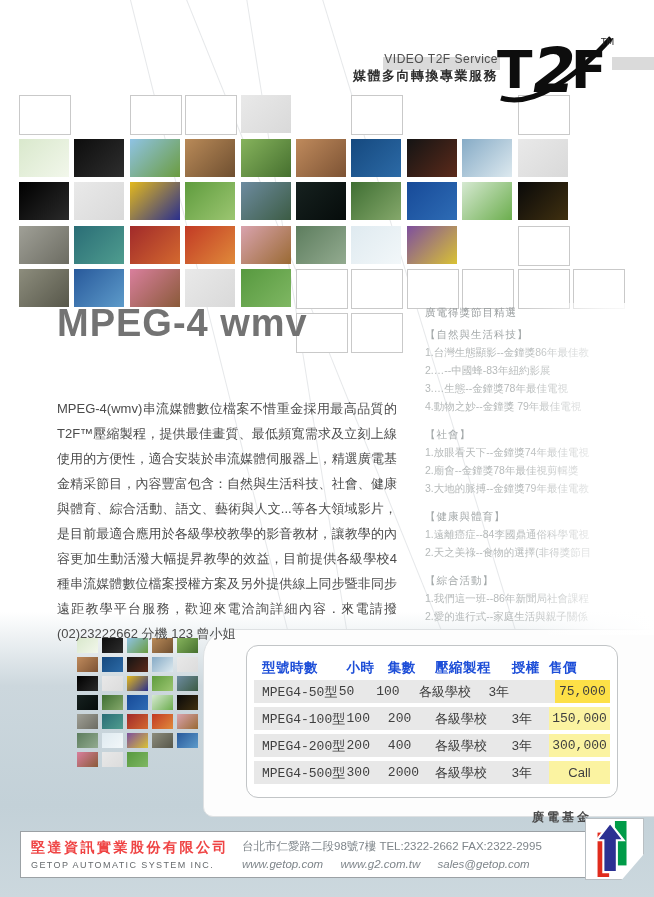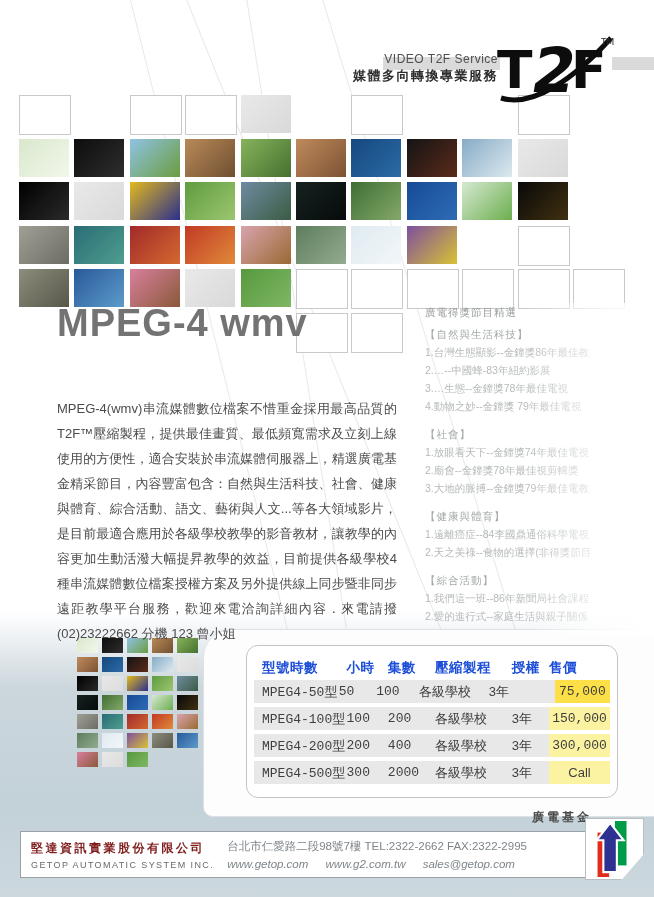--- a/index.html
+++ b/index.html
@@ -52,21 +52,21 @@
   
   .footer-bar{position:absolute;left:20px;top:831px;width:606px;height:47px;background:#ffffff;
               border:1px solid #9ba1a5;z-index:4;display:flex;align-items:center;box-sizing:border-box;
               clip-path:polygon(0 0,100% 0,100% 38%,calc(100% - 26px) 100%,0 100%);}
   .getop-logo{margin-left:28px;width:94px;flex:none;}
   .getop-word{font-size:21px;font-weight:bold;color:#0e0e0e;letter-spacing:.5px;line-height:20px;
               border-bottom:2px solid #0e0e0e;}
   .getop-bar{margin-top:1px;background:#0e0e0e;color:#ffffff;font-size:6px;letter-spacing:.4px;
              text-align:center;line-height:10px;height:10px;overflow:hidden;}
   .company{margin-left:10px;flex:none;}
-  .company-zh{font-size:12px;font-weight:bold;color:#7f1d1d;letter-spacing:2.5px;}
+  .company-zh{font-size:14px;font-weight:bold;color:#ef4444;letter-spacing:2.5px;}
   .company-en{font-size:9px;color:#666a6d;letter-spacing:1.4px;margin-top:3px;}
   .contact{margin-left:13px;flex:none;color:#7e858a;}
   .contact .l1{font-size:11.5px;}
   .contact .l2{font-size:11.5px;margin-top:4px;}
   .contact .l2 span{margin-right:14px;font-style:italic;}
   .fund-label{position:absolute;left:532px;top:809px;z-index:5;font-size:12px;font-weight:bold;
               color:#4a4a4a;letter-spacing:3px;}
   .fund-plate{position:absolute;left:585px;top:818px;width:57px;height:60px;background:#ffffff;
               border:1px solid #b9bfc3;z-index:5;clip-path:polygon(0 0,100% 0,100% 58%,62% 100%,0 100%);}
   .fund-plate svg{position:absolute;left:5px;top:2px;}

